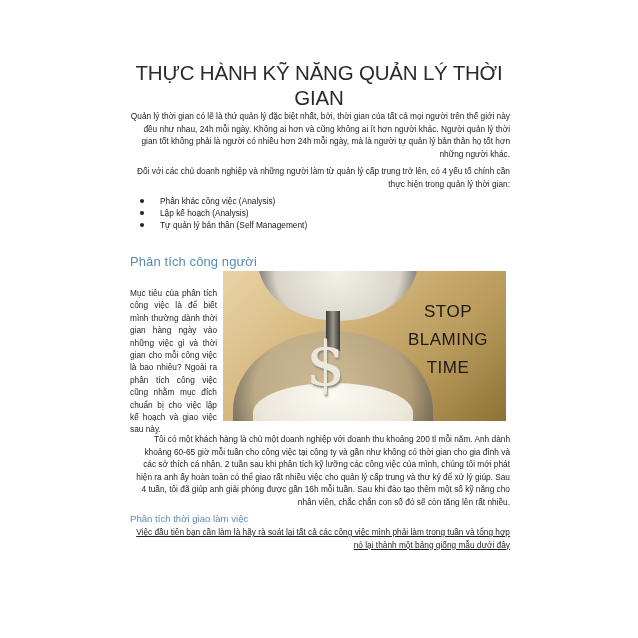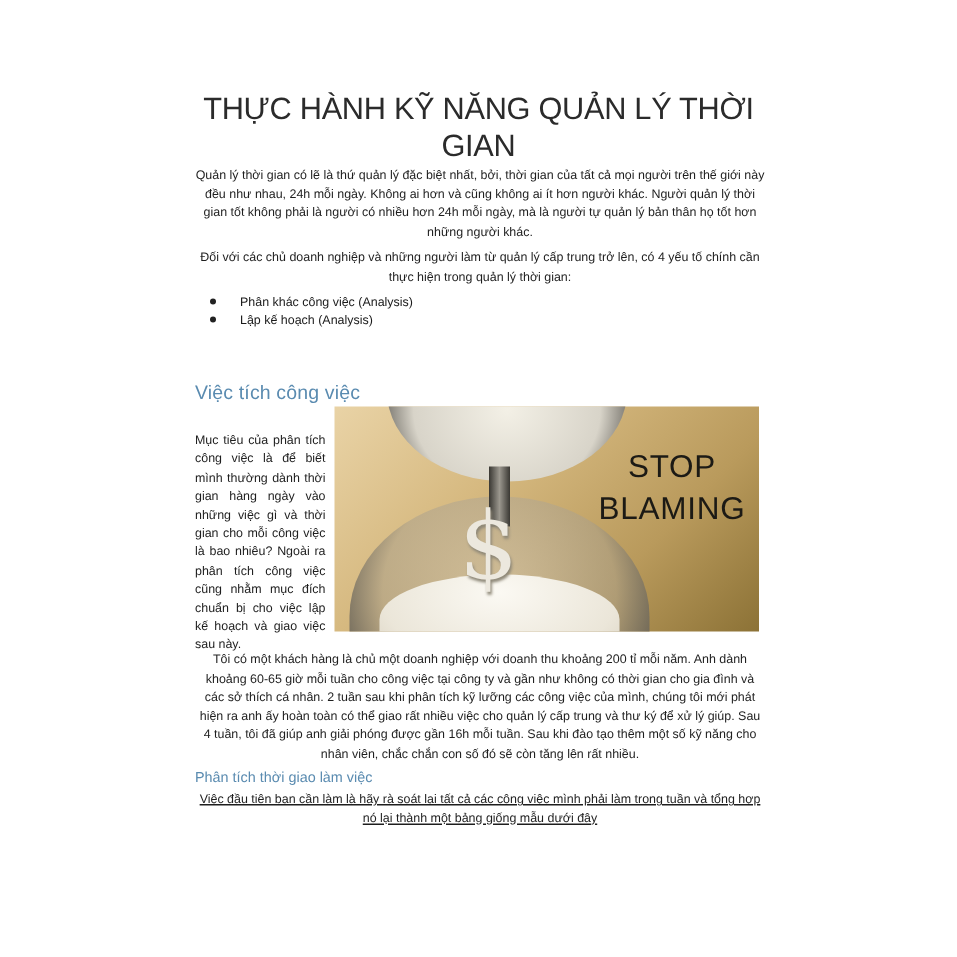--- a/index.html
+++ b/index.html
@@ -2,21 +2,21 @@
 <html><head>
 <meta charset="utf-8">
 <style>
   html, body { margin:0; padding:0; background:#ffffff; }
   body { width:638px; height:638px; position:relative; overflow:hidden;
          font-family:"Liberation Sans", "DejaVu Sans", sans-serif; color:#1a1a1a; }
   .page { position:absolute; left:0; top:0; width:546px; height:638px; }
   .title { position:absolute; left:110px; width:418px; top:60px; text-align:center;
            font-size:20.5px; line-height:25px; color:#2b2b2b; letter-spacing:-0.2px; }
   .para { position:absolute; left:130px; width:380px; font-size:8.3px; line-height:12.6px;
-          color:#1e1e1e; text-align:center; }
+          color:#1e1e1e; text-align:right; }
   .p1 { top:110px; }
   .p2 { top:165px; }
   ul.bullets { position:absolute; left:130px; top:195px; margin:0; padding:0; list-style:none;
                font-size:8.3px; line-height:12.2px; }
   ul.bullets li { position:relative; padding-left:30px; }
   ul.bullets li .dot { position:absolute; left:10px; top:4px; width:4px; height:4px; border-radius:50%; background:#222; }
   .h2 { position:absolute; left:130px; top:254px; font-size:13px; color:#5a8bb0; letter-spacing:0.1px; }
   .side { position:absolute; left:130px; top:287px; width:87px; font-size:8.3px; line-height:12.4px;
           text-align:justify; color:#1e1e1e; }
   .photo { position:absolute; left:223px; top:271px; width:283px; height:150px; overflow:hidden;
@@ -25,56 +25,58 @@
            background:radial-gradient(ellipse at 50% 60%, #f3f0e6 0%, #d8d4c9 55%, #4d4a44 80%, #2f2d29 100%); }
   .photo .neck { position:absolute; left:103px; top:40px; width:14px; height:40px;
            background:linear-gradient(90deg,#3a3833,#9b978e,#3a3833); }
   .photo .glass-bottom { position:absolute; left:10px; top:60px; width:200px; height:160px; border-radius:50% 50% 40% 40%;
            background:radial-gradient(ellipse at 50% 40%, rgba(215,205,185,0.55) 0%, rgba(170,160,140,0.55) 55%, #5c584f 82%, #2f2d29 100%); }
   .photo .sand { position:absolute; left:30px; top:112px; width:160px; height:60px; border-radius:50% 50% 0 0;
            background:radial-gradient(ellipse at 50% 20%, #fbf9f3 0%, #ebe6d9 70%, #d8d1c0 100%); }
   .photo .dollar { position:absolute; left:83px; top:62px; font-size:62px; line-height:62px; color:#ece8de;
            font-family:"DejaVu Serif", serif; text-shadow:1px 2px 2px #8d8777; }
   .photo .slogan { position:absolute; left:170px; top:27px; width:110px; text-align:center;
-           font-size:21px; line-height:28px; color:#1c1a15; letter-spacing:0.5px; }
+           font-size:17px; line-height:28px; color:#1c1a15; letter-spacing:0.5px; }
   .p3 { top:433px; }
   .h3 { position:absolute; left:130px; top:513px; font-size:9.6px; color:#5a8bb0; }
   .p4 { top:526px;text-decoration:underline; }
 </style>
 </head>
 <body>
 
 <div class="page">
 
   <div class="title">
     <div>THỰC HÀNH KỸ NĂNG QUẢN LÝ THỜI GIAN</div>
   </div>
 
   <p class="para p1" style="margin:0">Quản lý thời gian có lẽ là thứ quản lý đặc biệt nhất, bởi, thời gian của tất cả mọi người trên thế giới này đều như nhau, 24h mỗi ngày. Không ai hơn  và cũng không ai ít hơn người khác. Người quản lý thời gian tốt không phải là người có nhiều hơn 24h mỗi ngày, mà là người tự quản lý bản thân họ tốt hơn những người khác.</p>
 
   <p class="para p2" style="margin:0">Đối với các chủ doanh nghiệp và những người làm từ quản lý cấp trung trở lên, có 4 yếu tố chính cần thực hiện trong quản lý thời gian:</p>
 
   <ul class="bullets">
     <li><span class="dot"></span><span>Phân khác công việc (Analysis)</span></li>
     <li><span class="dot"></span><span>Lập kế hoạch (Analysis)</span></li>
+    <li><span class="dot"></span><span>Tự quản lý bản thân (Self Management)</span></li>
   </ul>
 
-  <div class="h2">Việc tích công việc</div>
+  <div class="h2">Phân tích công người</div>
 
   <p class="side" style="margin:0">Mục tiêu của phân tích công việc là để biết mình thường dành thời gian hàng ngày vào những việc gì và thời gian cho mỗi công việc là bao nhiêu? Ngoài ra phân tích công việc cũng nhằm mục đích chuẩn bị cho việc lập kế hoạch và giao việc sau này.</p>
 
   <div class="photo">
     <div class="glass-top"></div>
     <div class="glass-bottom"></div>
     <div class="neck"></div>
     <div class="sand"></div>
     <div class="dollar">$</div>
     <div class="slogan">
       <div>STOP</div>
       <div>BLAMING</div>
+      <div>TIME</div>
     </div>
   </div>
 
   <p class="para p3" style="margin:0">Tôi có một khách hàng là chủ một doanh nghiệp với doanh thu khoảng 200 tỉ mỗi năm. Anh dành khoảng 60-65 giờ mỗi tuần cho công việc tại công ty và gần như không có thời gian cho gia đình và các sở thích cá nhân. 2 tuần sau khi phân tích kỹ lưỡng các công việc của mình, chúng tôi mới phát hiện ra anh ấy hoàn toàn có thể giao rất nhiều việc cho quản lý cấp trung và thư ký để xử lý giúp. Sau 4 tuần, tôi đã giúp anh giải phóng được gần 16h mỗi tuần. Sau khi đào tạo thêm một số kỹ năng cho nhân viên, chắc chắn con số đó sẽ còn tăng lên rất nhiều.</p>
 
   <div class="h3">Phân tích thời giao làm việc</div>
 
   <p class="para p4" style="margin:0">Việc đầu tiên bạn cần làm là hãy rà soát lại tất cả các công việc mình phải làm trong tuần và tổng hợp nó lại thành một bảng giống mẫu dưới đây</p>
 
 </div>

